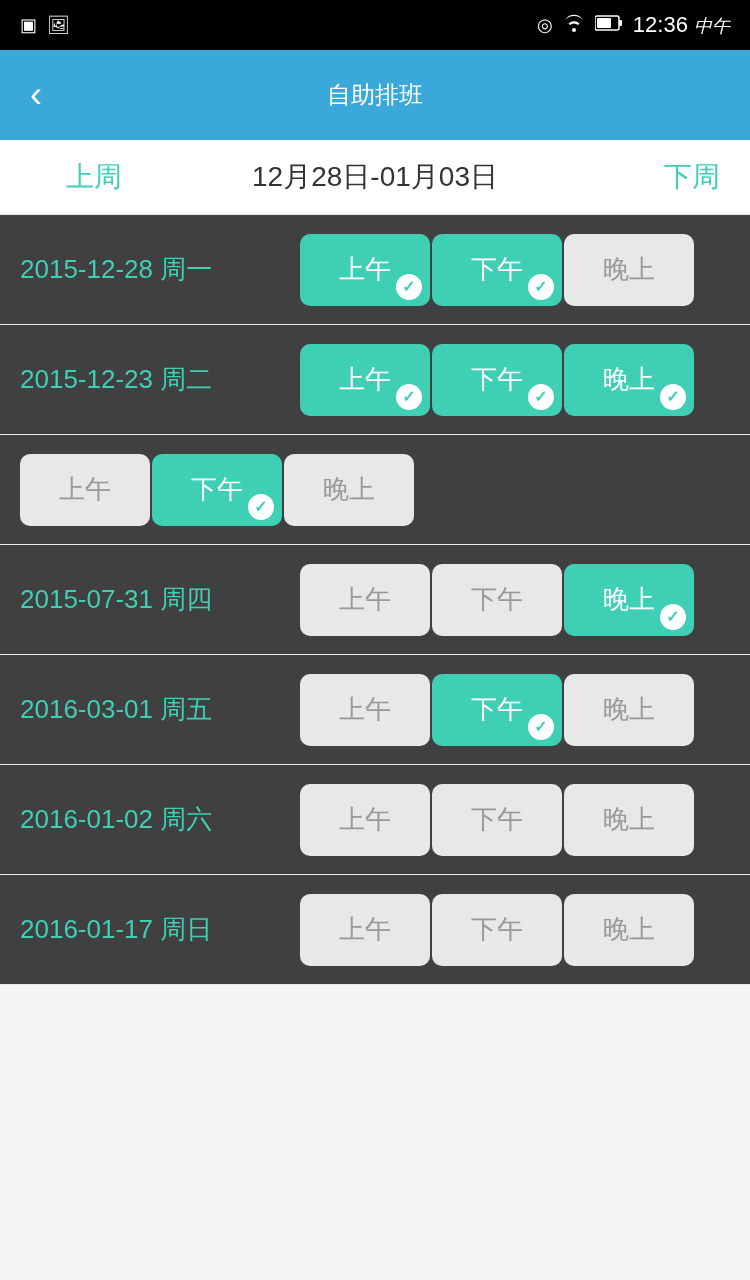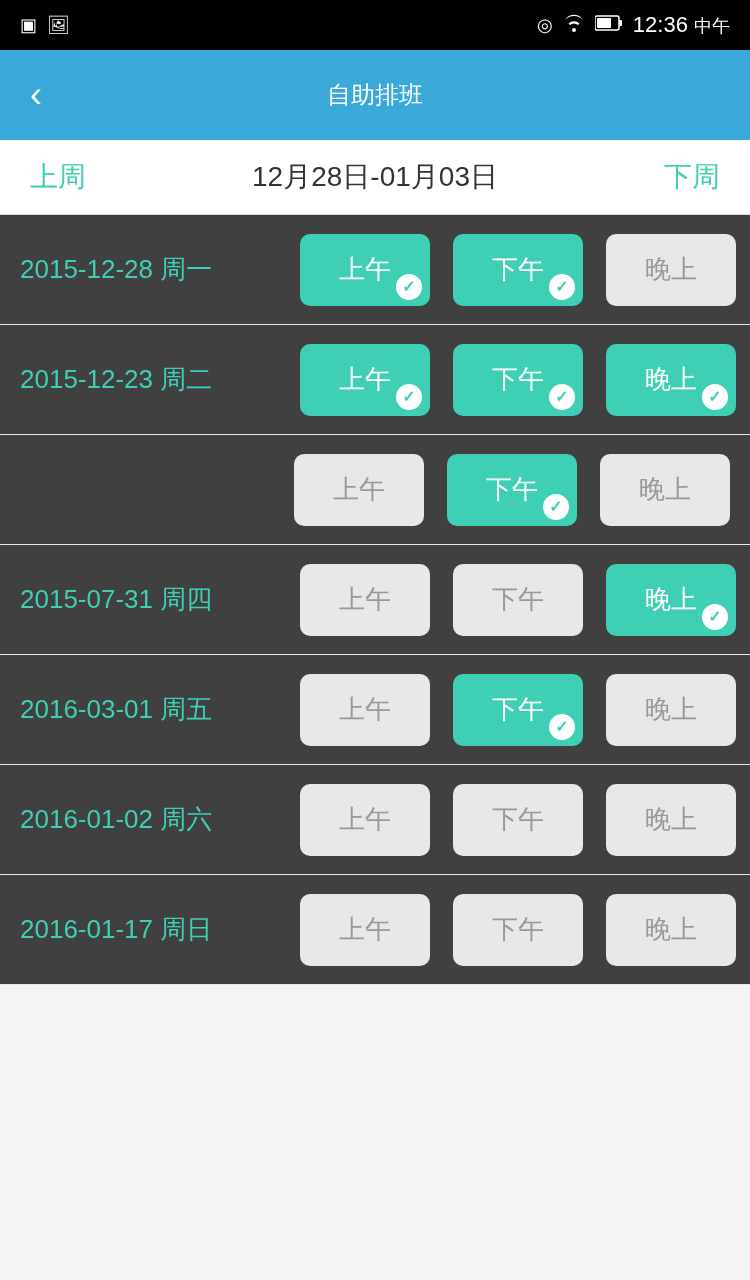--- a/index.html
+++ b/index.html
@@ -59,20 +59,21 @@
       display: flex;
       align-items: center;
       justify-content: space-between;
       padding: 0 30px;
       border-bottom: 1px solid #e0e0e0;
     }
     .week-nav-btn {
       color: #3ecfb5;
       font-size: 28px;
       cursor: pointer;
+      margin-left: 36px;
     }
     .week-nav-date {
       color: #333;
       font-size: 28px;
     }
 
     
     .schedule-list {
       width: 750px;
       background: #404040;
@@ -88,23 +89,22 @@
 
     .row-date {
       color: #3ecfb5;
       font-size: 26px;
       width: 280px;
       flex-shrink: 0;
     }
 
     .row-slots {
       display: flex;
-      gap: 23px;
+      gap: 2px;
       flex: 1;
-      justify-content: flex-end;
     }
 
     .slot-btn {
       width: 130px;
       height: 72px;
       border-radius: 10px;
       border: none;
       font-size: 26px;
       display: flex;
       align-items: center;
@@ -164,21 +164,21 @@
     </span>
     <span style="font-size:18px;">
       <svg width="28" height="16" viewBox="0 0 28 16" fill="white">
         <rect x="0" y="1" width="24" height="14" rx="2" ry="2" stroke="white" stroke-width="1.5" fill="none"></rect>
         <rect x="24" y="5" width="3" height="6" rx="1" fill="white"></rect>
         <rect x="2" y="3" width="14" height="10" rx="1" fill="white"></rect>
       </svg>
     </span>
     <span style="font-size:22px;">
       <span>12:36</span>
-      <span style="font-size:18px;">中午</span>
+      <span style="font-size:18px;font-style:italic;">中午</span>
     </span>
   </div>
 </div>
 
 <div class="header">
   <div class="back-btn">‹</div>
   <div class="header-title">自助排班</div>
 </div>
 
 <div class="week-nav">

